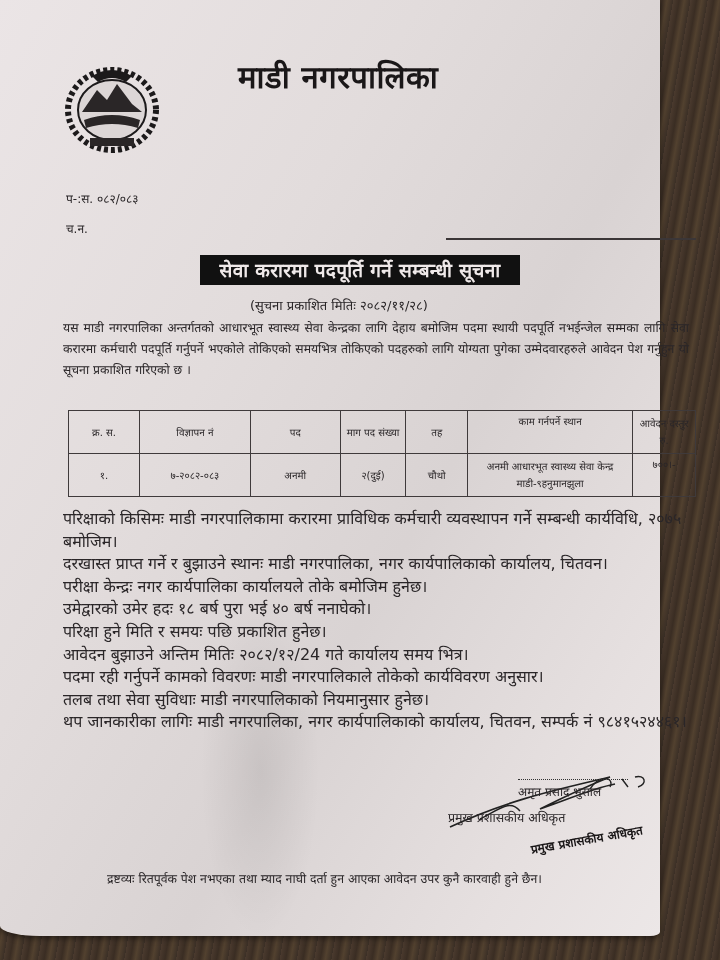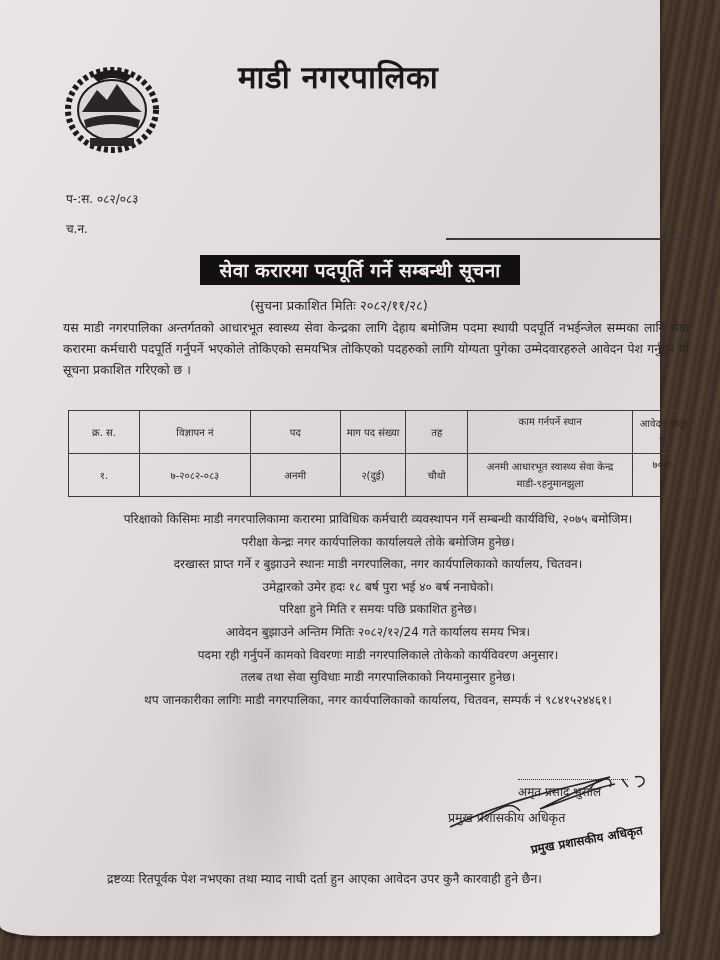--- a/index.html
+++ b/index.html
@@ -63,22 +63,22 @@
     position:absolute; left:68px; top:410px; width:628px;
     border-collapse:collapse; font-size:10px; color:#2a2628;
   }
   table.notice td, table.notice th {
     border:1.3px solid #3f3a3b; text-align:center; font-weight:normal; padding:2px 4px;
   }
   table.notice th { height:38px; line-height:17px; }
   table.notice td { height:38px; line-height:17px; }
   .right-cell { text-align:center; }
   .body-lines {
-    position:absolute; left:63px; top:508px; width:630px; font-size:12px;
-    color:#2a2628; line-height:22.6px;text-align:center;
+    position:absolute; left:63px; top:508px; width:630px; font-size:16px;
+    color:#2a2628; line-height:22.6px;
   }
   .body-lines div { white-space:normal; }
   .sig-area { position:absolute; left:440px; top:769px; width:250px; height:80px;text-align:right; }
   .sig-dots { position:absolute; left:78px; top:10px; width:110px; border-top:1.5px dotted #333; }
   .sig-name { position:absolute; left:78px; top:14px; font-size:12px; color:#2a2628; }
   .sig-title { position:absolute; left:8px; top:40px; font-size:12.5px; color:#2a2628; white-space:nowrap; }
   .sig-stamp { position:absolute; left:90px; top:62px; font-size:12px; font-weight:bold; color:#1a1718; transform:rotate(-10deg); white-space:nowrap; }
   .footnote {
     position:absolute; left:107px; top:827px; font-size:12.3px; color:#2a2628; white-space:nowrap;margin-top:43px;
   }
@@ -133,22 +133,22 @@
           <div>अनमी आधारभूत स्वास्थ्य सेवा केन्द्र</div>
           <div>माडी-९हनुमानझुला</div>
         </td>
         <td style="vertical-align:top">७००।-</td>
       </tr>
     </tbody>
   </table>
 
   <div class="body-lines">
     <div>परिक्षाको किसिमः माडी नगरपालिकामा करारमा प्राविधिक कर्मचारी व्यवस्थापन गर्ने सम्बन्धी कार्यविधि, २०७५ बमोजिम।</div>
+    <div>दरखास्त प्राप्त गर्ने र बुझाउने स्थानः माडी नगरपालिका, नगर कार्यपालिकाको कार्यालय, चितवन।</div>
     <div>परीक्षा केन्द्रः नगर कार्यपालिका कार्यालयले तोके बमोजिम हुनेछ।</div>
-    <div>दरखास्त प्राप्त गर्ने र बुझाउने स्थानः माडी नगरपालिका, नगर कार्यपालिकाको कार्यालय, चितवन।</div>
     <div>उमेद्वारको उमेर हदः १८ बर्ष पुरा भई ४० बर्ष ननाघेको।</div>
     <div>परिक्षा हुने मिति र समयः पछि प्रकाशित हुनेछ।</div>
     <div>आवेदन बुझाउने अन्तिम मितिः २०८२/१२/24 गते कार्यालय समय भित्र।</div>
     <div>पदमा रही गर्नुपर्ने कामको विवरणः माडी नगरपालिकाले तोकेको कार्यविवरण अनुसार।</div>
     <div>तलब तथा सेवा सुविधाः माडी नगरपालिकाको नियमानुसार हुनेछ।</div>
     <div>थप जानकारीका लागिः माडी नगरपालिका, नगर कार्यपालिकाको कार्यालय, चितवन, सम्पर्क नं ९८४१५२४४६१।</div>
   </div>
 
   <div class="sig-area">
     <svg width="250" height="60" viewBox="0 0 250 60" style="position:absolute;left:0;top:0">

